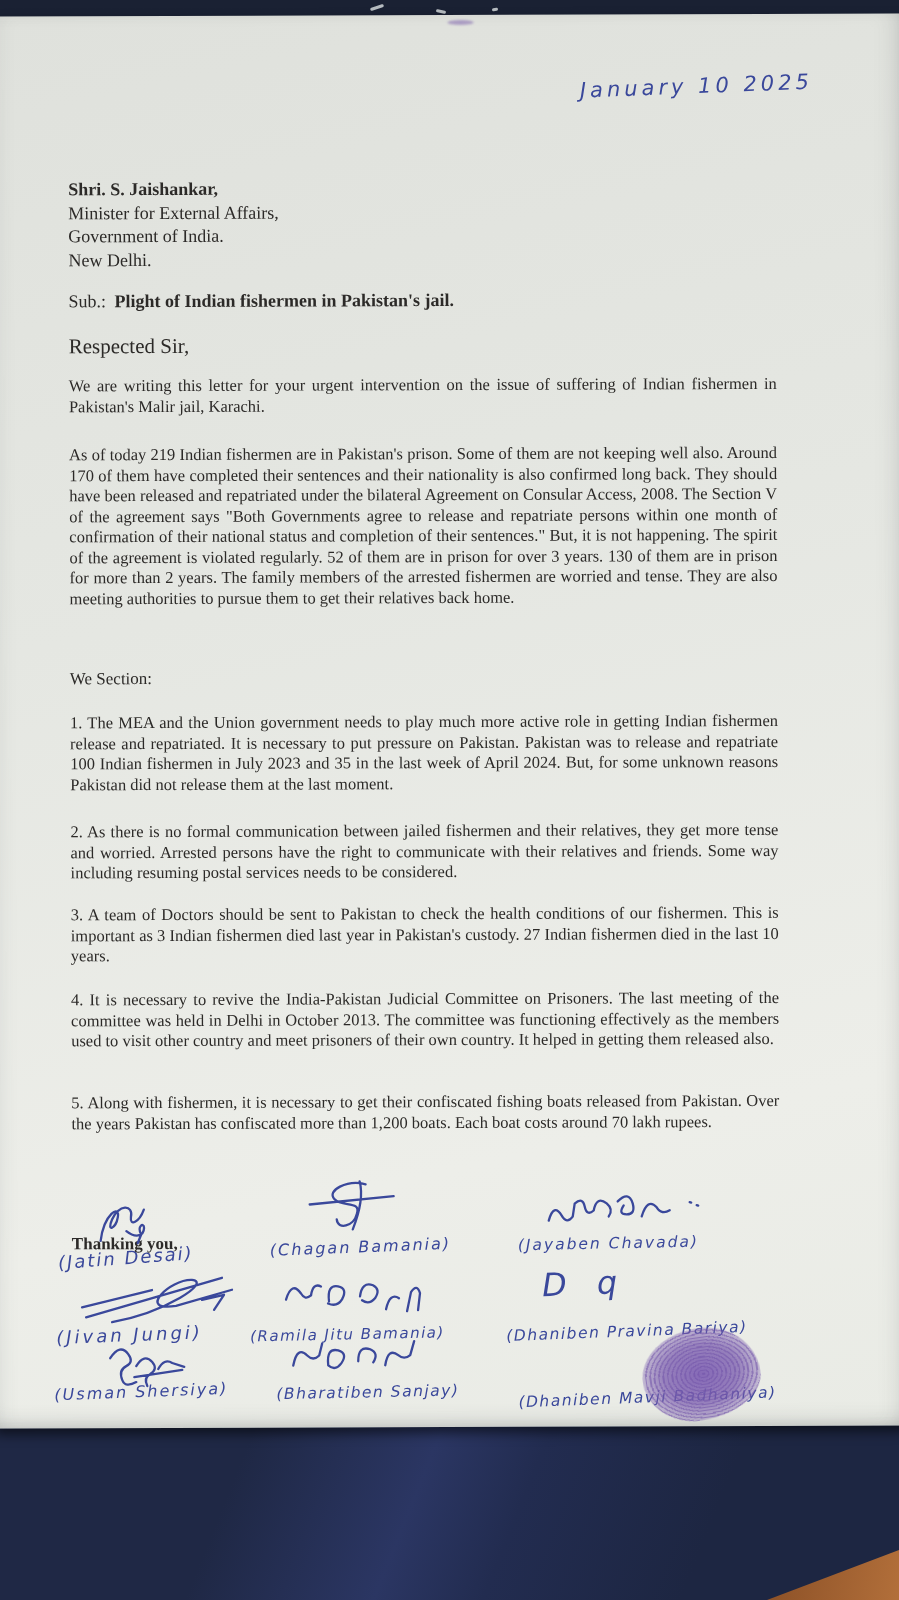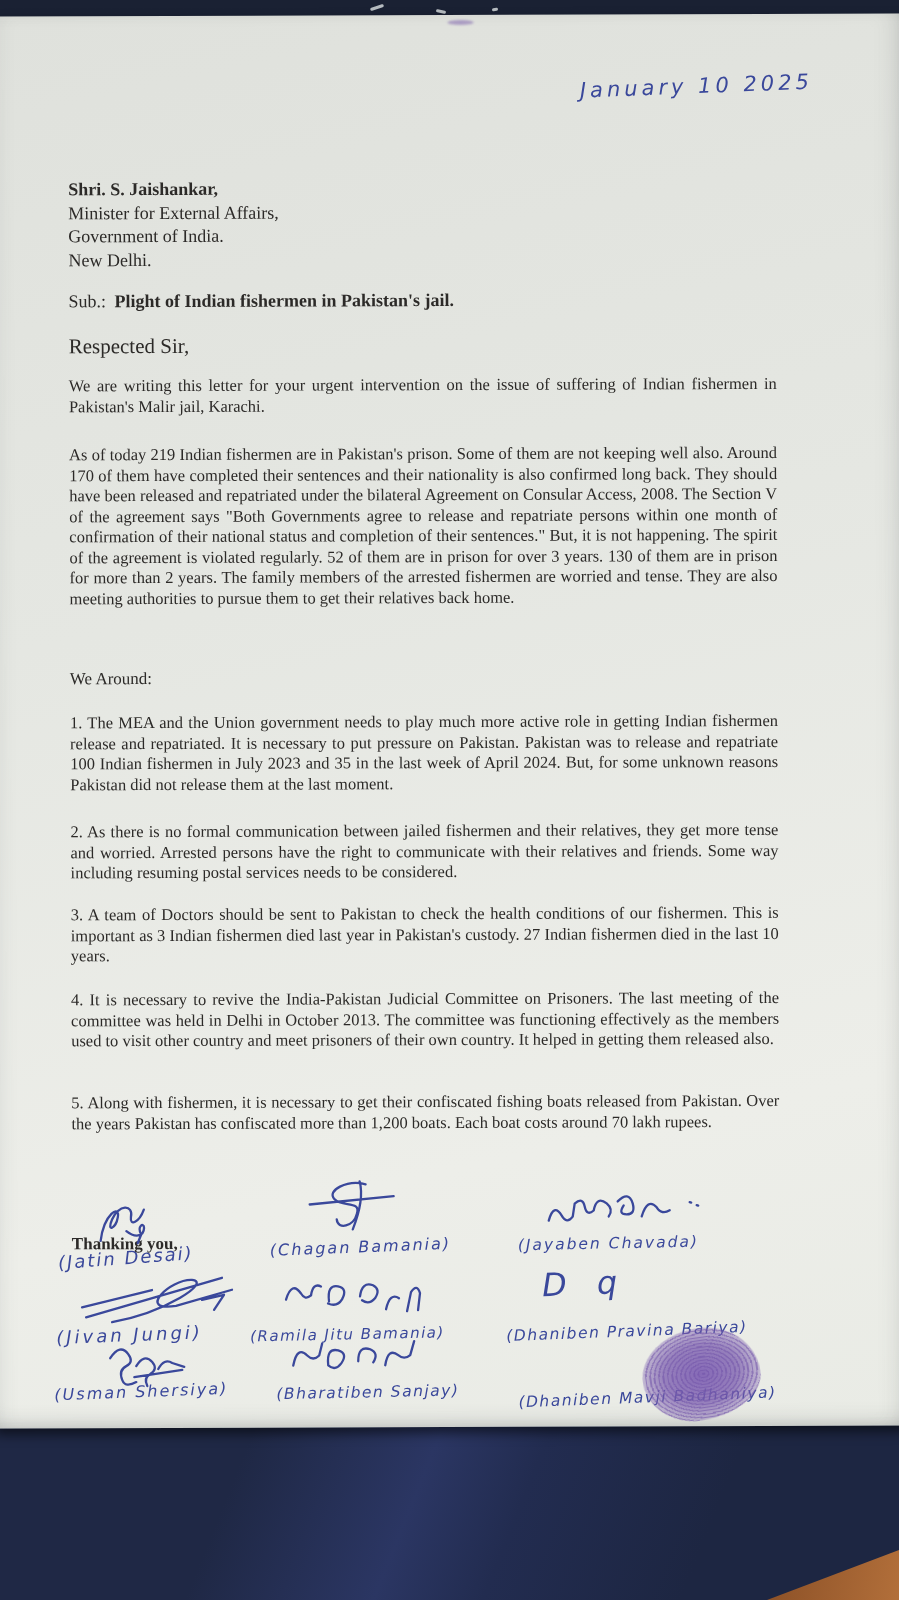--- a/index.html
+++ b/index.html
@@ -64,21 +64,21 @@
       <div>Government of India.</div>
       <div>New Delhi.</div>
     </div>
 
     <div class="abs typed" style="left:78px;top:320px;font-size:21px;">Respected Sir,</div>
 
     <div class="abs typed just" style="left:78px;top:360px;">We are writing this letter for your urgent intervention on the issue of suffering of Indian fishermen in Pakistan's Malir jail, Karachi.</div>
 
     <div class="abs typed just" style="left:78px;top:429px;">As of today 219 Indian fishermen are in Pakistan's prison. Some of them are not keeping well also. Around 170 of them have completed their sentences and their nationality is also confirmed long back. They should have been released and repatriated under the bilateral Agreement on Consular Access, 2008. The Section V of the agreement says "Both Governments agree to release and repatriate persons within one month of confirmation of their national status and completion of their sentences." But, it is not happening. The spirit of the agreement is violated regularly. 52 of them are in prison for over 3 years. 130 of them are in prison for more than 2 years. The family members of the arrested fishermen are worried and tense. They are also meeting authorities to pursue them to get their relatives back home.</div>
 
-    <div class="abs typed" style="left:78px;top:653px;font-size:17px;">We Around:</div>
+    <div class="abs typed" style="left:78px;top:653px;font-size:17px;">We Section:</div>
 
     <div class="abs typed just" style="left:78px;top:697px;">1. The MEA and the Union government needs to play much more active role in getting Indian fishermen release and repatriated. It is necessary to put pressure on Pakistan. Pakistan was to release and repatriate 100 Indian fishermen in July 2023 and 35 in the last week of April 2024. But, for some unknown reasons Pakistan did not release them at the last moment.</div>
     <div class="abs typed just" style="left:78px;top:806px;">2. As there is no formal communication between jailed fishermen and their relatives, they get more tense and worried. Arrested persons have the right to communicate with their relatives and friends. Some way including resuming postal services needs to be considered.</div>
     <div class="abs typed just" style="left:78px;top:889px;">3. A team of Doctors should be sent to Pakistan to check the health conditions of our fishermen. This is important as 3 Indian fishermen died last year in Pakistan's custody. 27 Indian fishermen died in the last 10 years.</div>
     <div class="abs typed just" style="left:78px;top:974px;">4. It is necessary to revive the India-Pakistan Judicial Committee on Prisoners. The last meeting of the committee was held in Delhi in October 2013. The committee was functioning effectively as the members used to visit other country and meet prisoners of their own country. It helped in getting them released also.</div>
     <div class="abs typed just" style="left:78px;top:1077px;">5. Along with fishermen, it is necessary to get their confiscated fishing boats released from Pakistan. Over the years Pakistan has confiscated more than 1,200 boats. Each boat costs around 70 lakh rupees.</div>
 
     <div class="abs typed bold" style="left:78px;top:1218px;font-size:17px;">Thanking you,</div>
 
     <svg class="abs sig-svg" style="left:98px;top:1180px;transform:rotate(-10deg);" width="90" height="50" viewBox="0 0 90 50">

